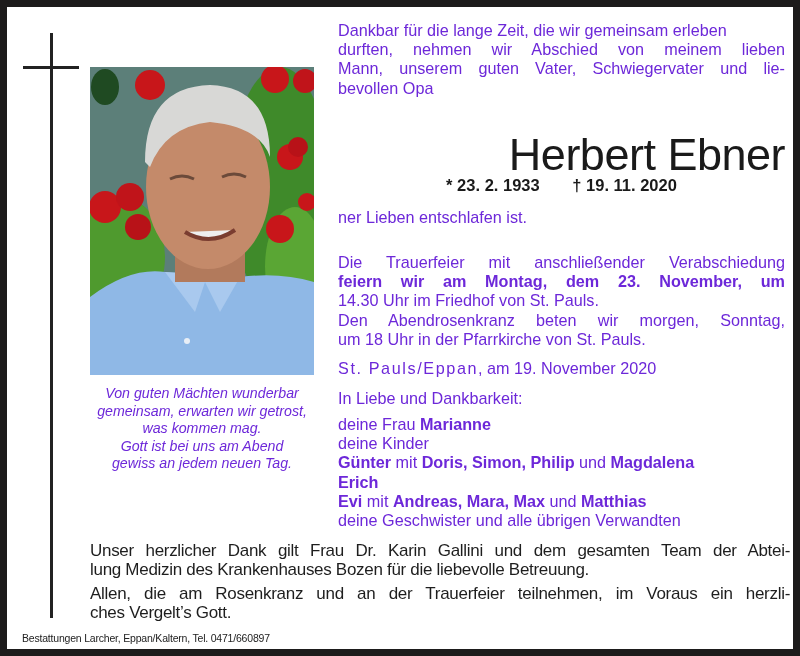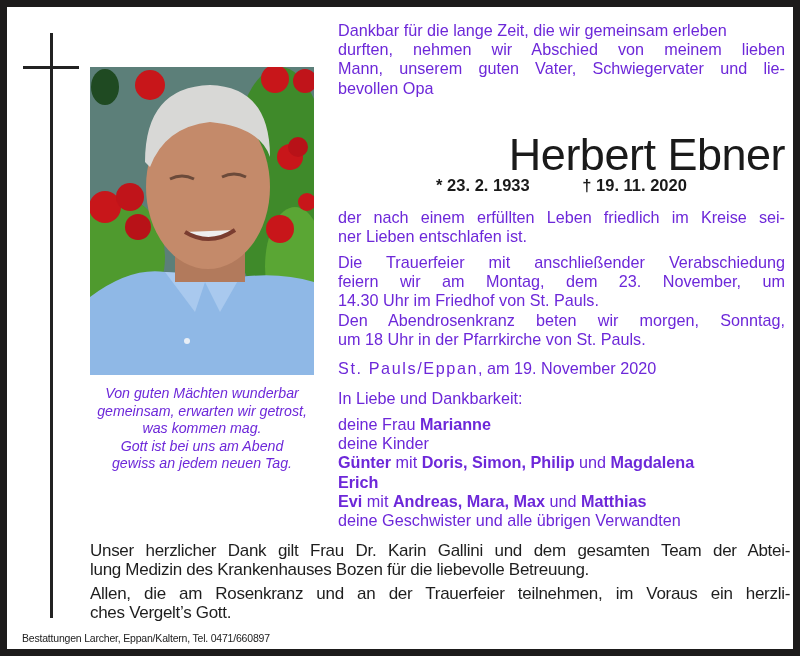--- a/index.html
+++ b/index.html
@@ -7,21 +7,21 @@
   .page { position:absolute; left:7px; top:7px; width:786px; height:642px; background:#ffffff; }
   .cross-v { position:absolute; left:43px; top:26px; width:3px; height:585px; background:#222; }
   .cross-h { position:absolute; left:16px; top:59px; width:56px; height:3px; background:#222; }
   .photo { position:absolute; left:83px; top:60px; width:224px; height:308px; overflow:hidden; background:#5c7f79; }
   .photo svg { display:block; }
   .verse { position:absolute; left:83px; top:378px; width:224px; text-align:center; font-style:italic; font-size:14.2px; line-height:17.6px; color:#6d28d9; }
   .col { position:absolute; left:331px; width:447px; font-size:16.2px; line-height:19.2px; color:#6d28d9; }
   .justify { text-align:justify; text-align-last:left; }
   .name { position:absolute; left:331px; top:110px; width:447px; text-align:right; font-weight:normal; font-size:45px; line-height:52px; letter-spacing:-0.5px; color:#1a1a1a;margin-top:12px; }
   .dates { position:absolute; left:331px; top:168px; width:447px; text-align:center; font-weight:bold; font-size:16.5px; line-height:20px; }
-  .dates span { margin:0 24px; }
+  .dates span { margin:0 14px; }
   .spaced { letter-spacing:1.6px; }
   b { font-weight:bold; }
   .bottom { position:absolute; left:83px; width:700px; font-size:17px; line-height:19.2px; color:#1e1e1e; }
   .footer { position:absolute; left:15px; top:625px; font-size:10.5px; line-height:12px; color:#222; letter-spacing:-0.2px; }
 </style>
 </head>
 <body>
 
 <div class="page">
 
@@ -79,27 +79,26 @@
   </div>
 
   <div class="name">Herbert Ebner</div>
 
   <div class="dates">
     <span>* 23. 2. 1933</span>
     <span>† 19. 11. 2020</span>
   </div>
 
   <div class="col" style="top:201px;">
-    <div style="text-align:justify;text-align-last:justify;">der nach einem erfüllten Leben friedlich im Kreise sei-</div>
     <div>ner Lieben entschlafen ist.</div>
   </div>
 
   <div class="col" style="top:246px;">
     <div style="text-align:justify;text-align-last:justify;">Die Trauerfeier mit anschließender Verabschiedung</div>
-    <div style="text-align:justify;text-align-last:justify;">feiern wir am Montag, dem 23. November, um</div>
+    <div style="text-align:justify;text-align-last:justify;font-weight:bold;">feiern wir am Montag, dem 23. November, um</div>
     <div>14.30 Uhr im Friedhof von St. Pauls.</div>
     <div style="text-align:justify;text-align-last:justify;">Den Abendrosenkranz beten wir morgen, Sonntag,</div>
     <div>um 18 Uhr in der Pfarrkirche von St. Pauls.</div>
   </div>
 
   <div class="col" style="top:352px;">
     <span class="spaced">St. Pauls/Eppan</span><span>, am 19. November 2020</span>
   </div>
 
   <div class="col" style="top:382px;">In Liebe und Dankbarkeit:</div>

